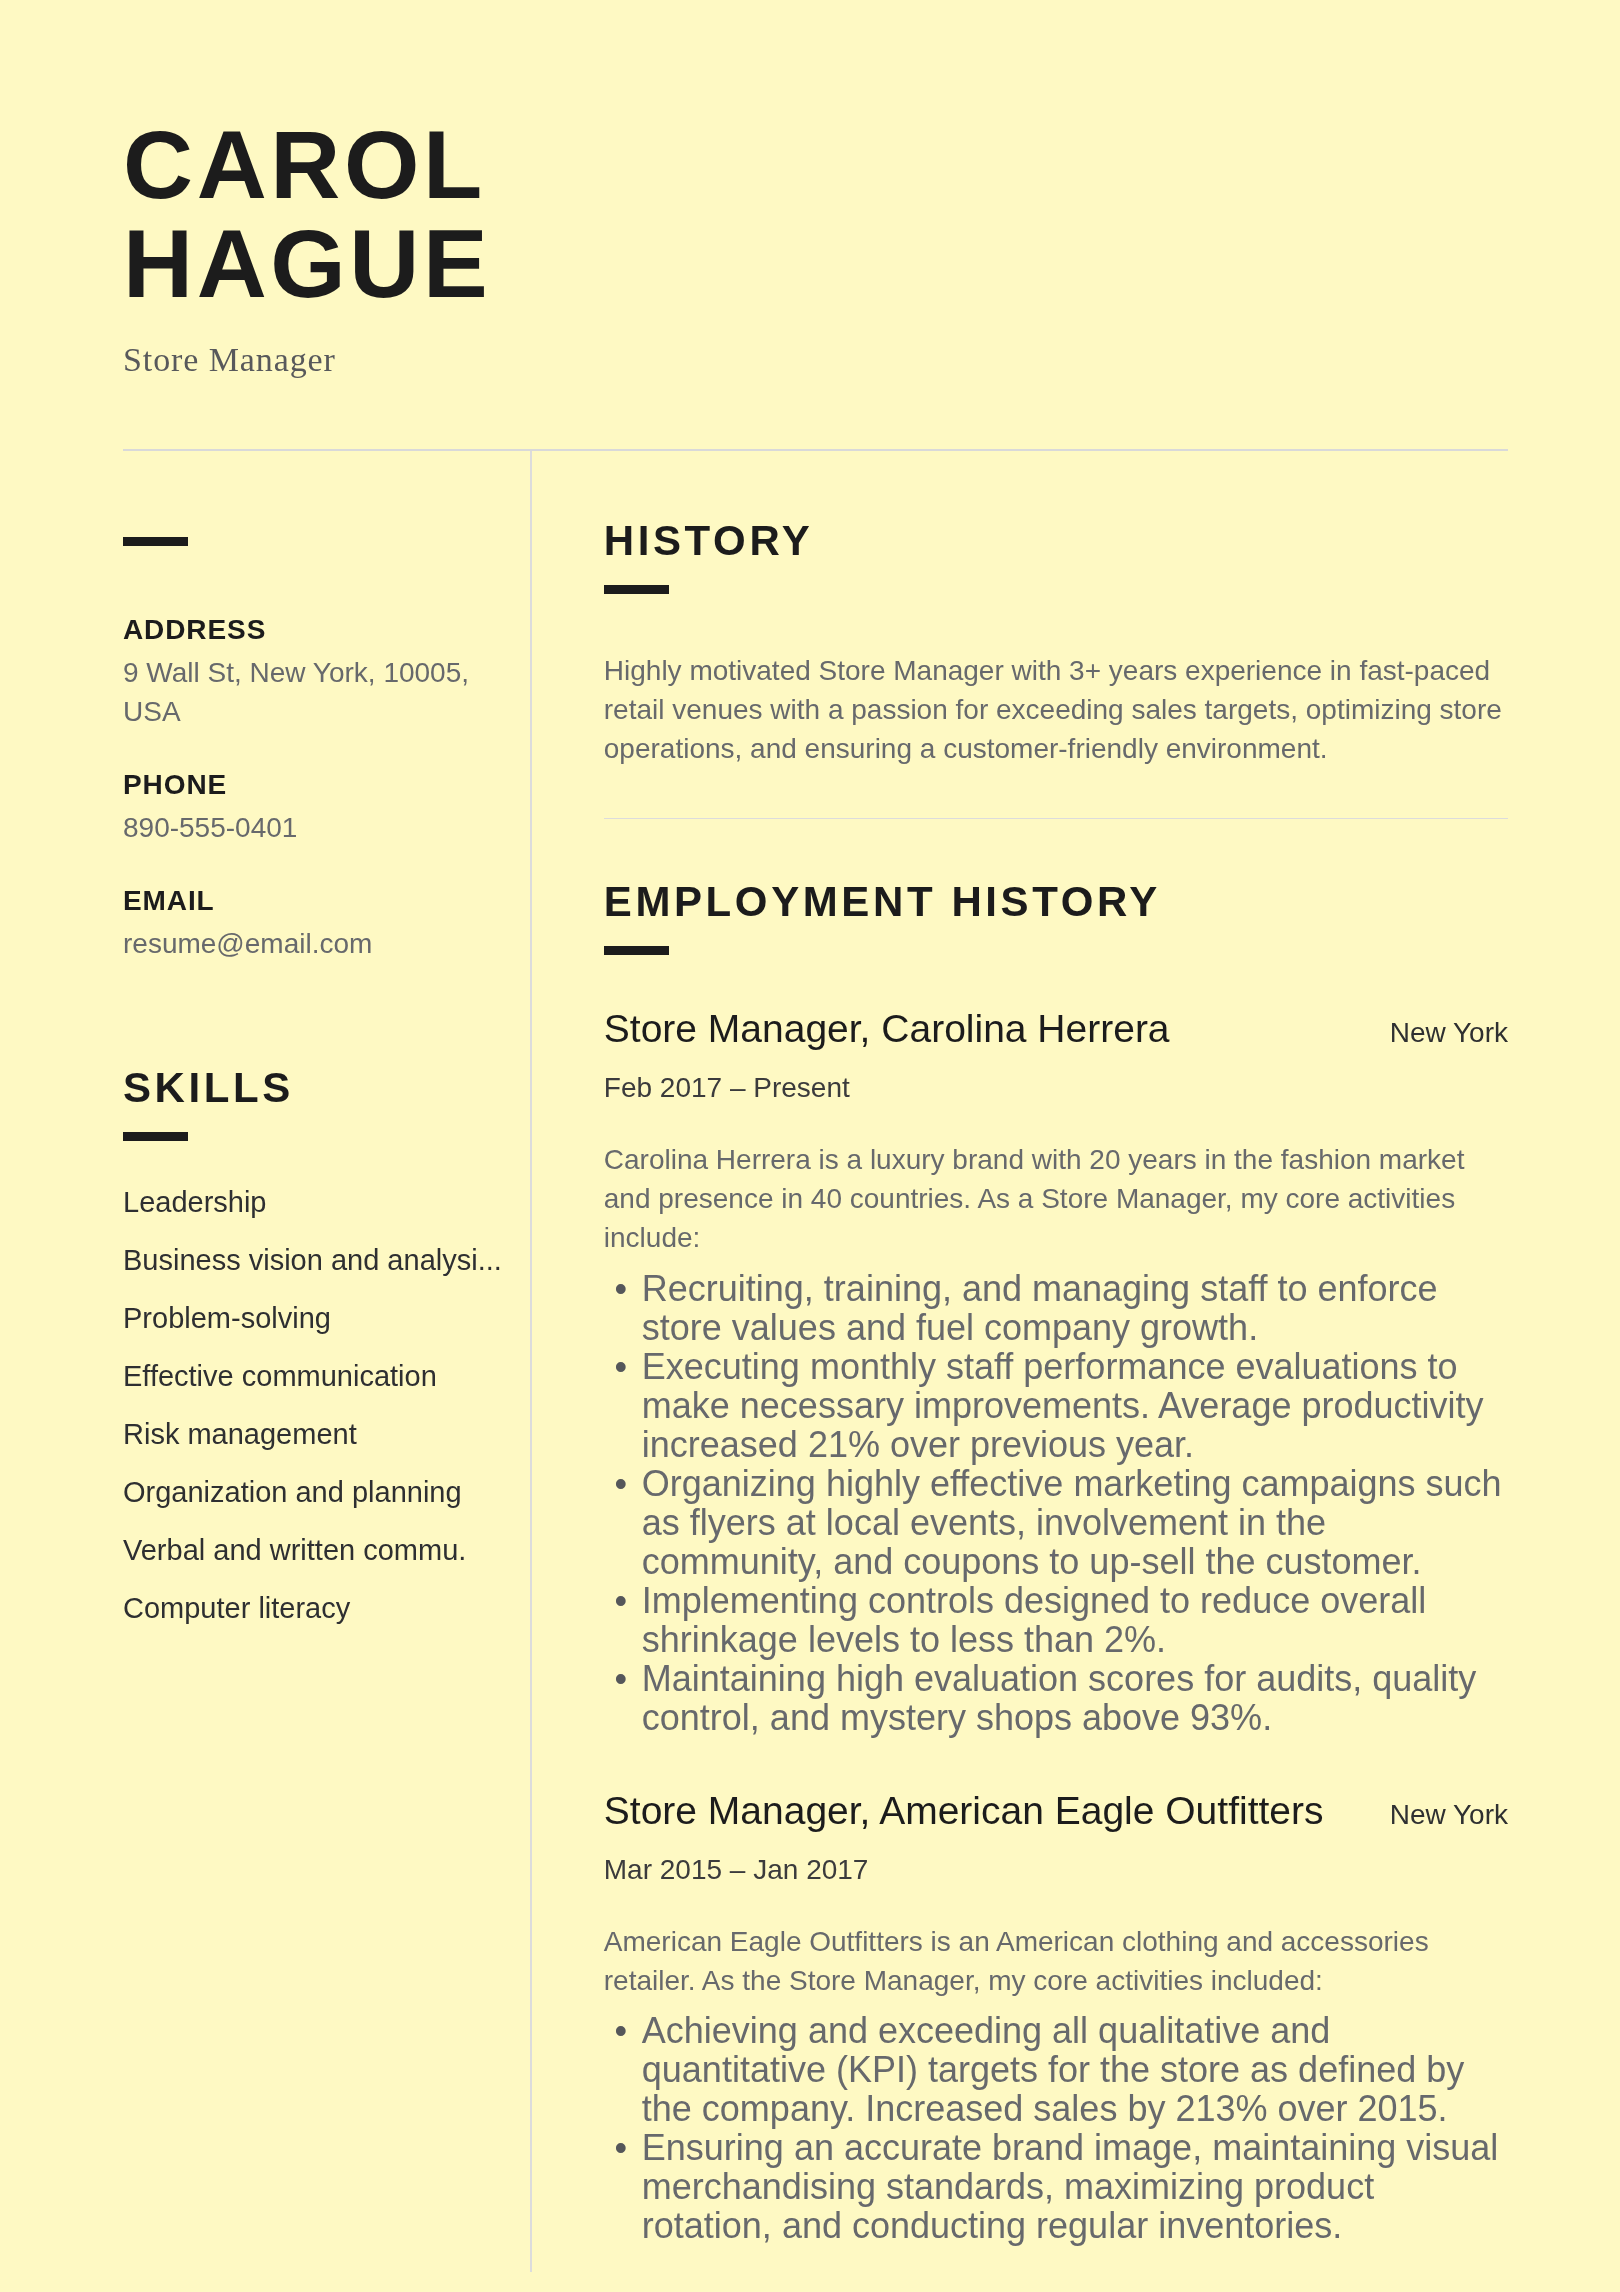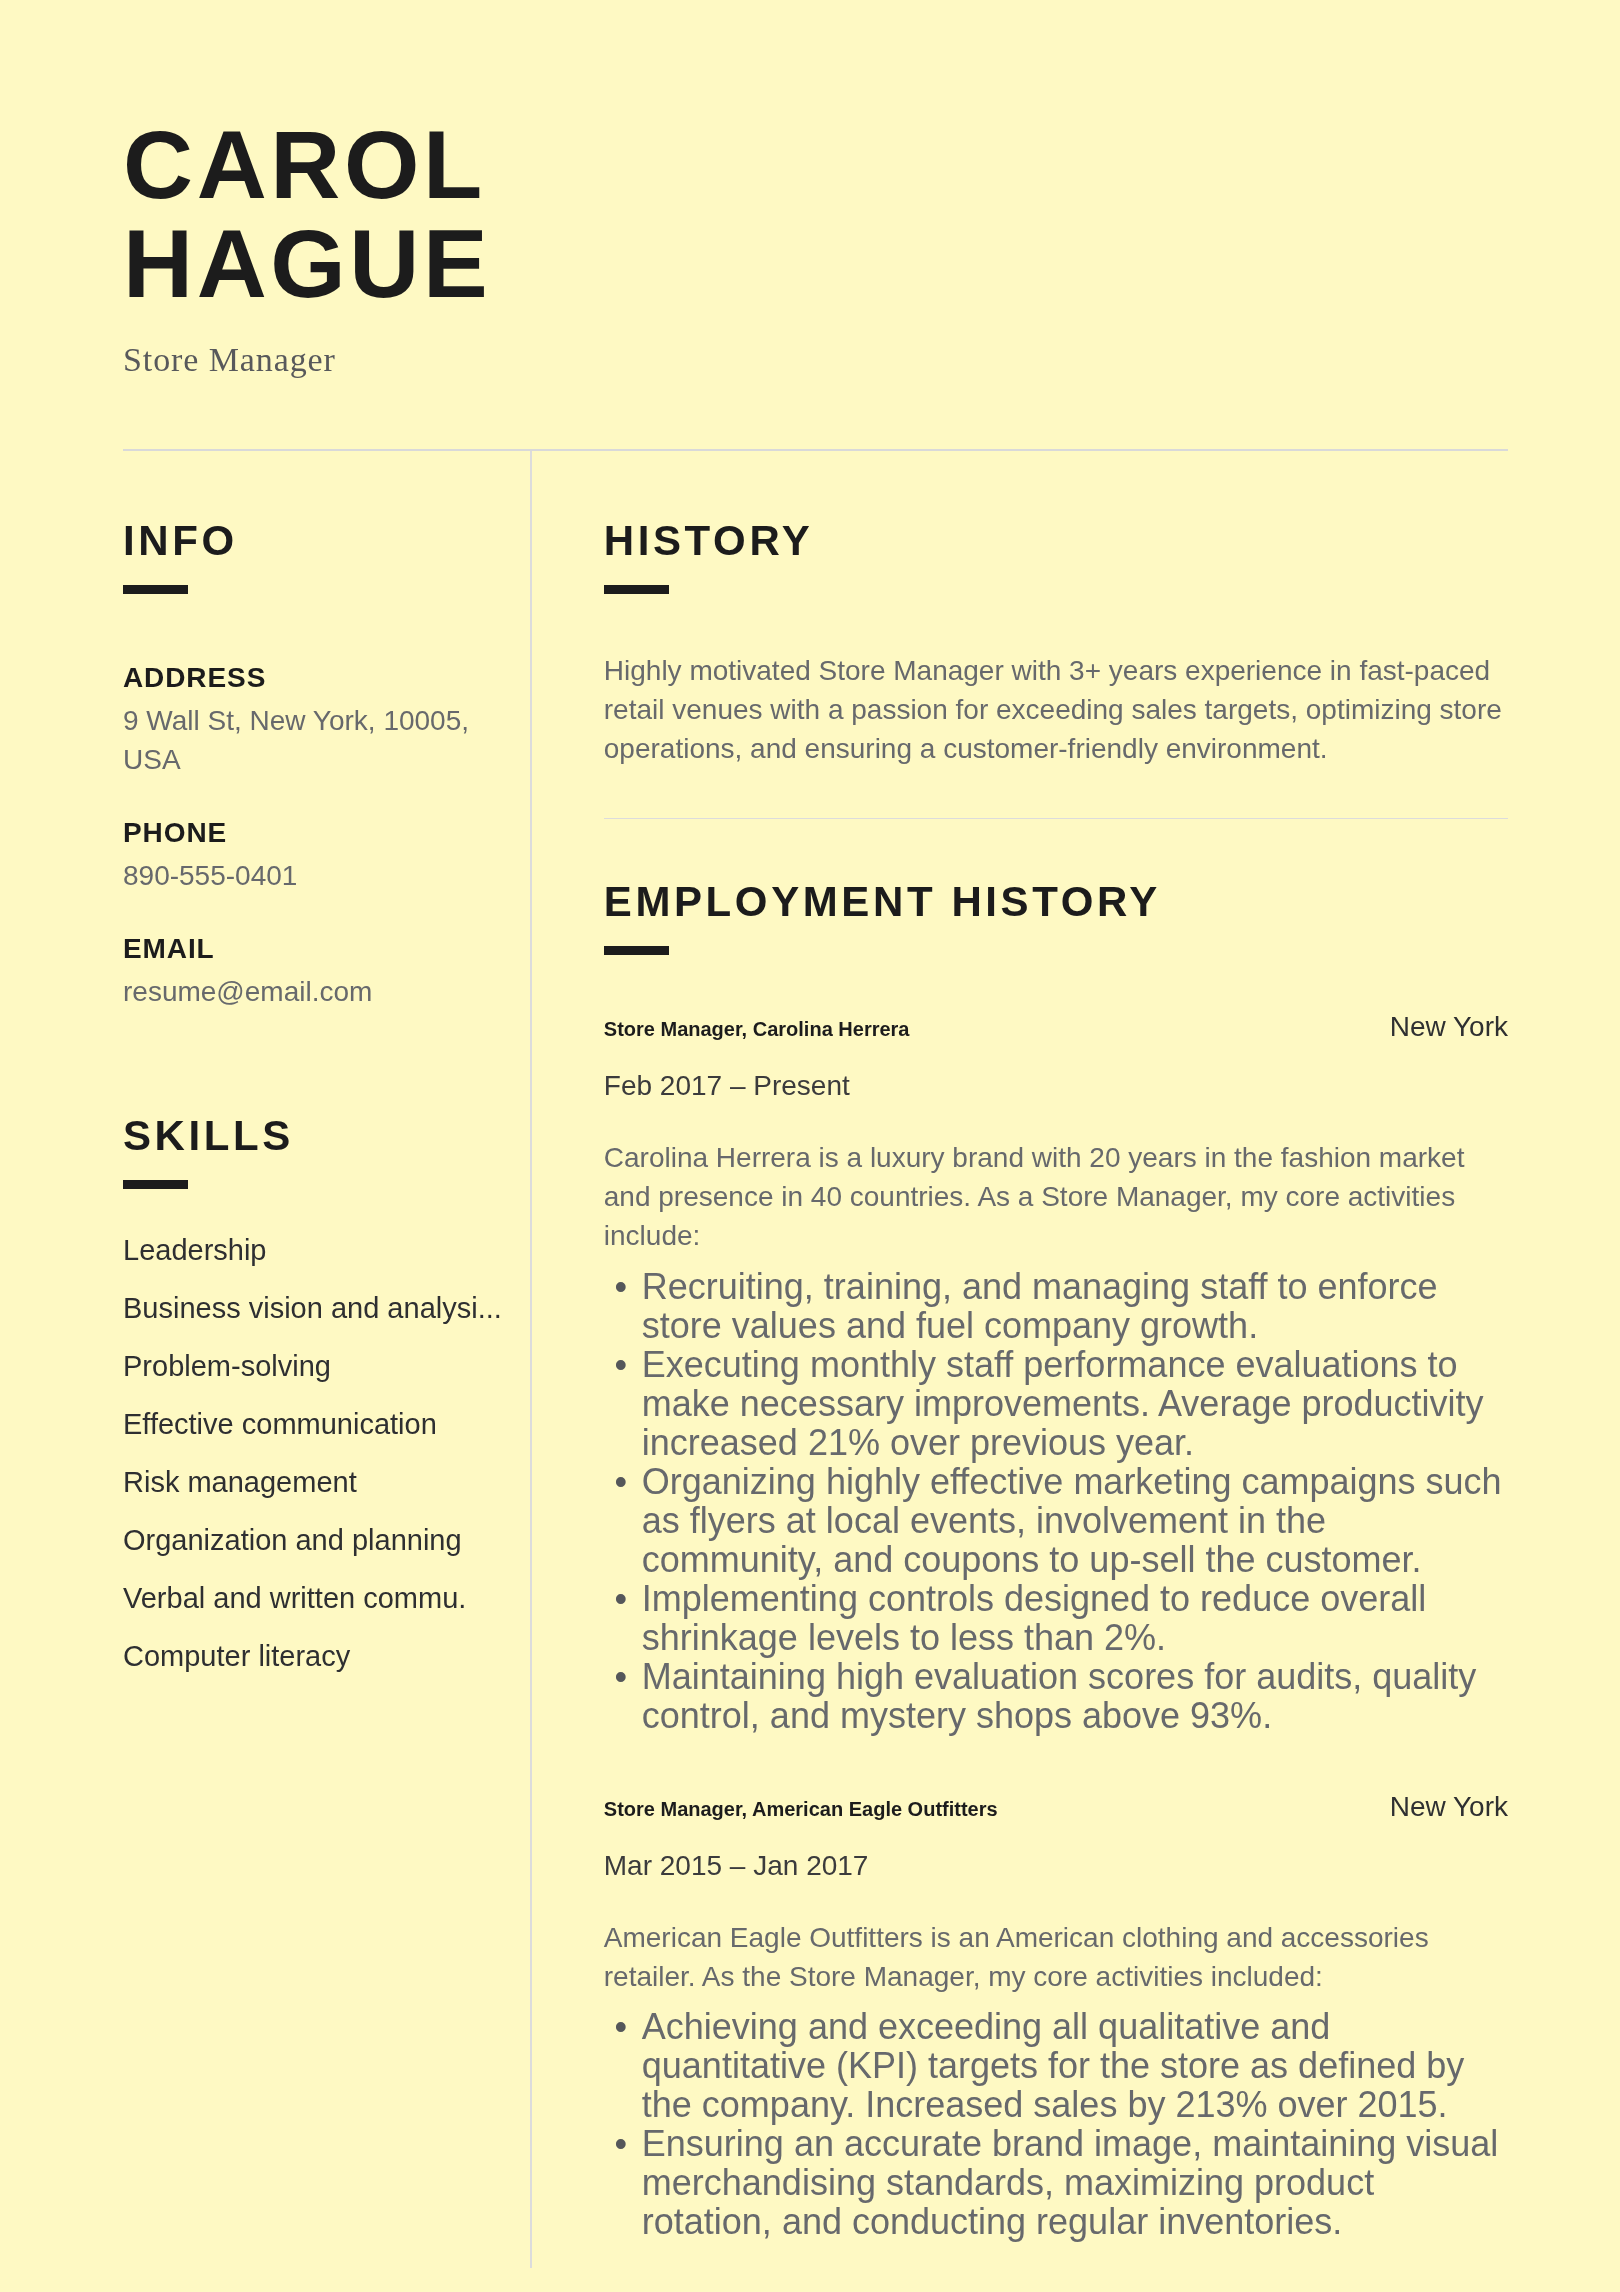--- a/index.html
+++ b/index.html
@@ -119,23 +119,23 @@
   }
   .section-employment { margin-top: 59px; }
 
   .job { margin-top: 56px; }
   .job-header {
     display: flex;
     justify-content: space-between;
     align-items: baseline;
   }
   .job-title {
-    font-size: 20px;
+    font-size: 39px;
     line-height: 36px;
-    font-weight: 700;
+    font-weight: 400;
     color: #1c1c1c;
   }
   .job-location {
     font-size: 28px;
     color: #2f3031;
   }
   .job-period {
     margin-top: 23px;
     font-size: 28px;
     line-height: 32px;
@@ -179,21 +179,20 @@
       <div class="name-line">HAGUE</div>
     </h1>
     <div class="subtitle">Store Manager</div>
   </header>
 
   <div class="columns">
 
     <aside class="col-left">
 
       <section class="section-info">
-        <h2 class="section-heading">INFO</h2>
         <div class="section-underline"></div>
 
         <div class="info-list">
           <div class="info-item">
             <div class="info-label">ADDRESS</div>
             <div class="info-value">9 Wall St, New York, 10005,</div>
             <div class="info-value">USA</div>
           </div>
           <div class="info-item">
             <div class="info-label">PHONE</div>

